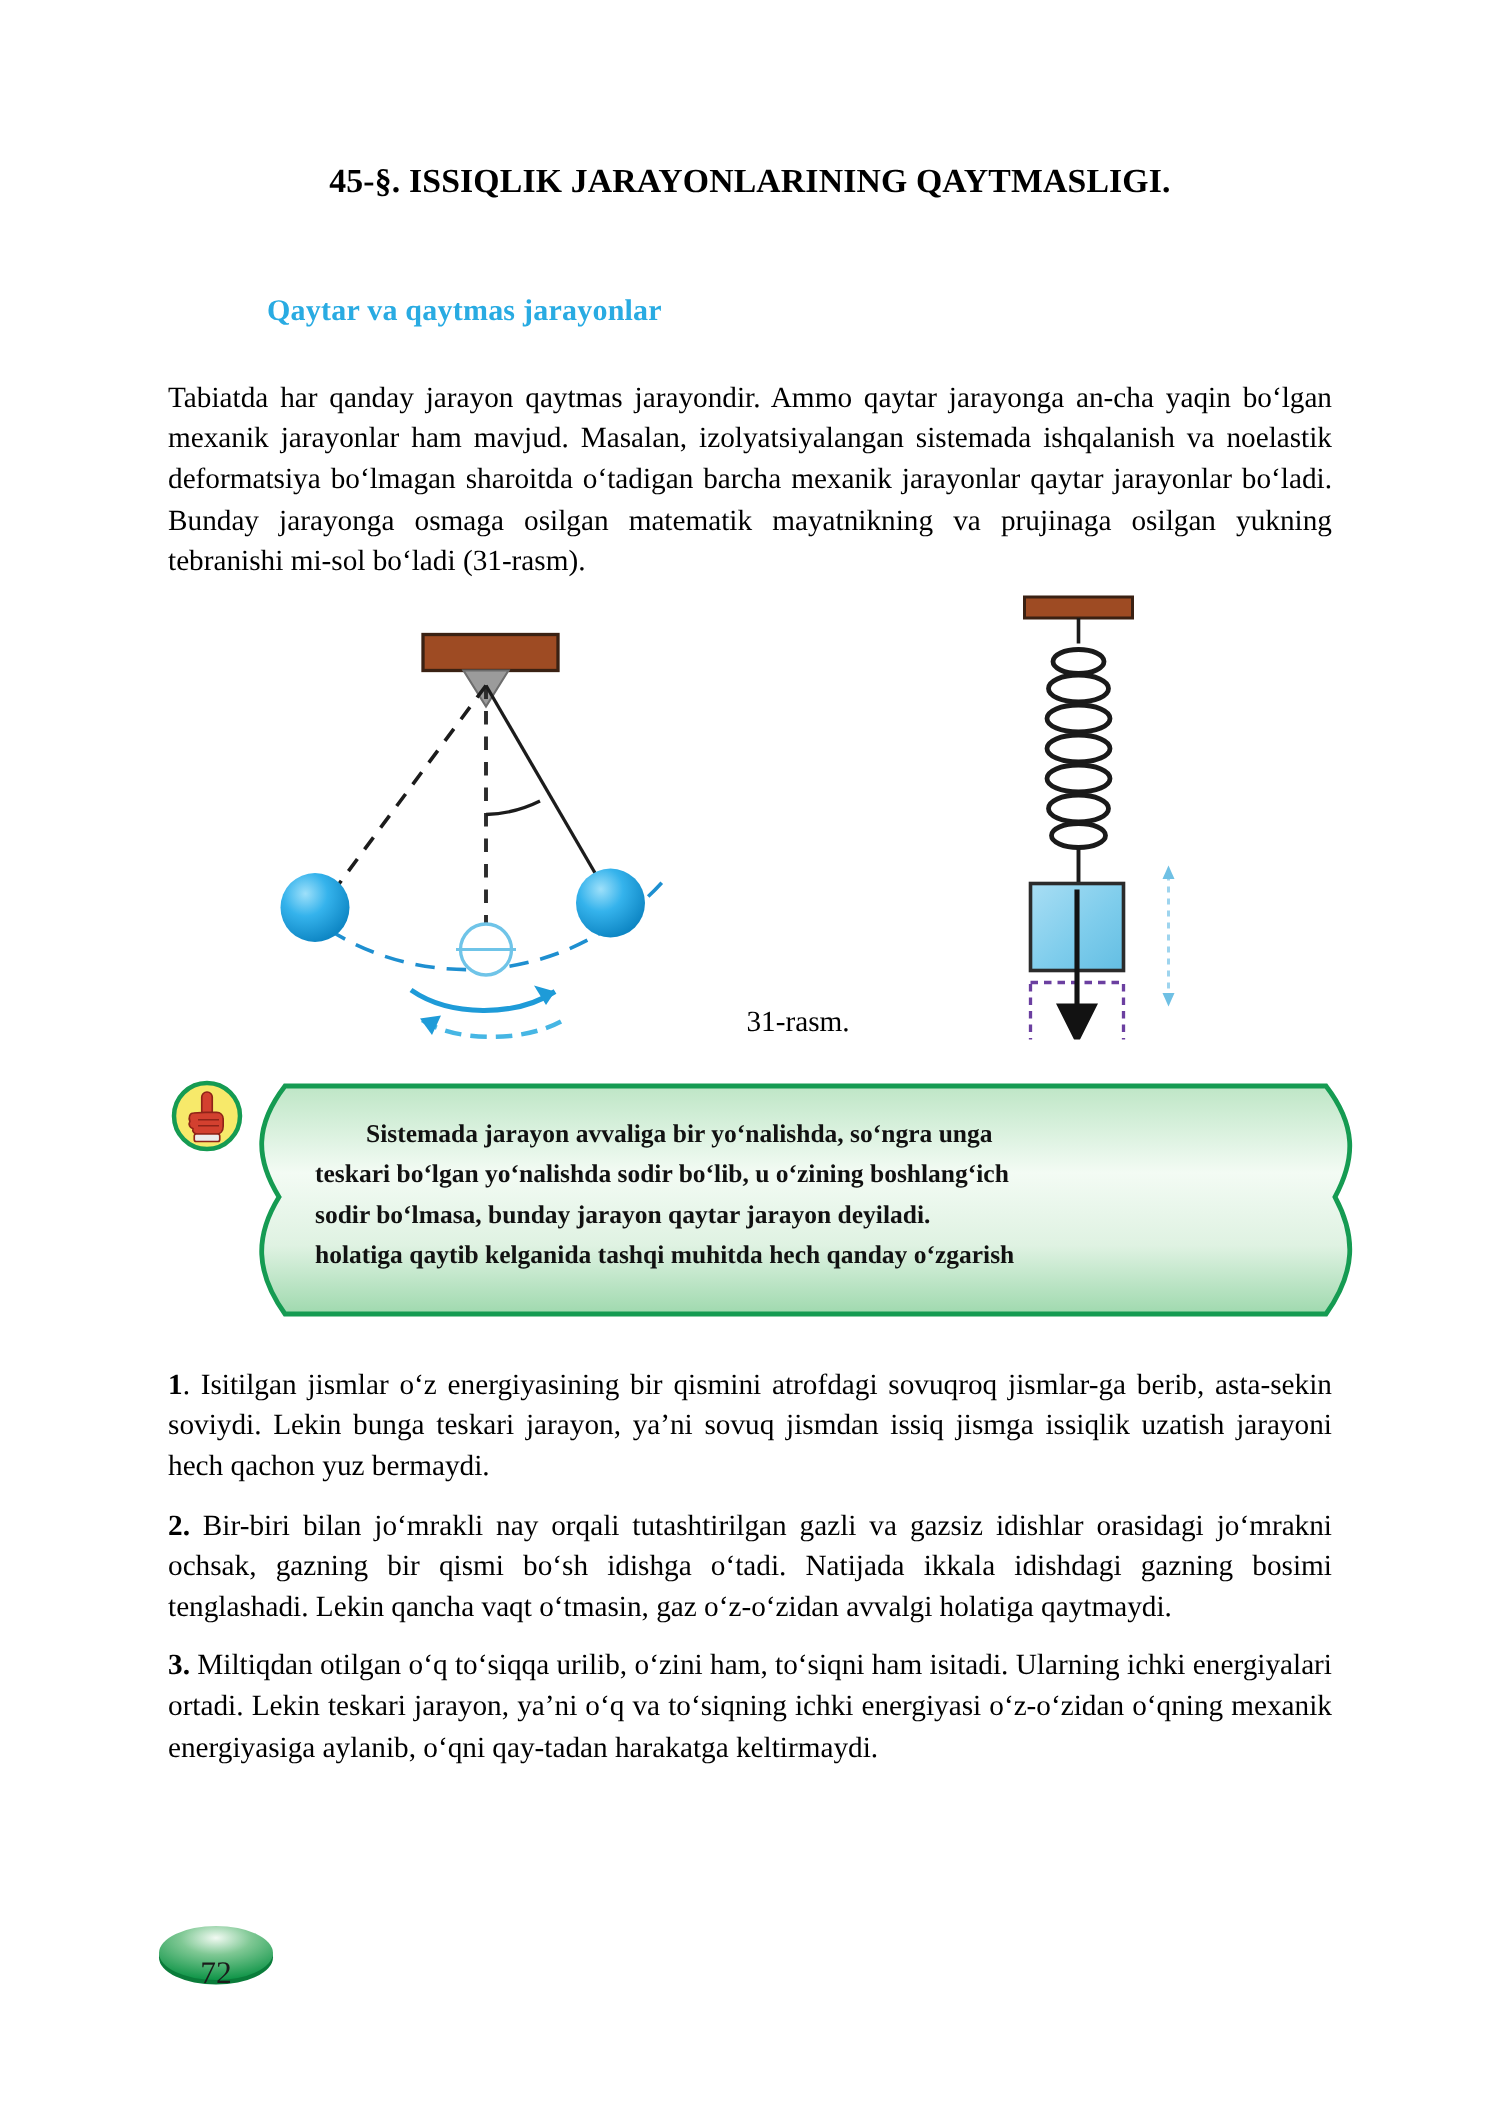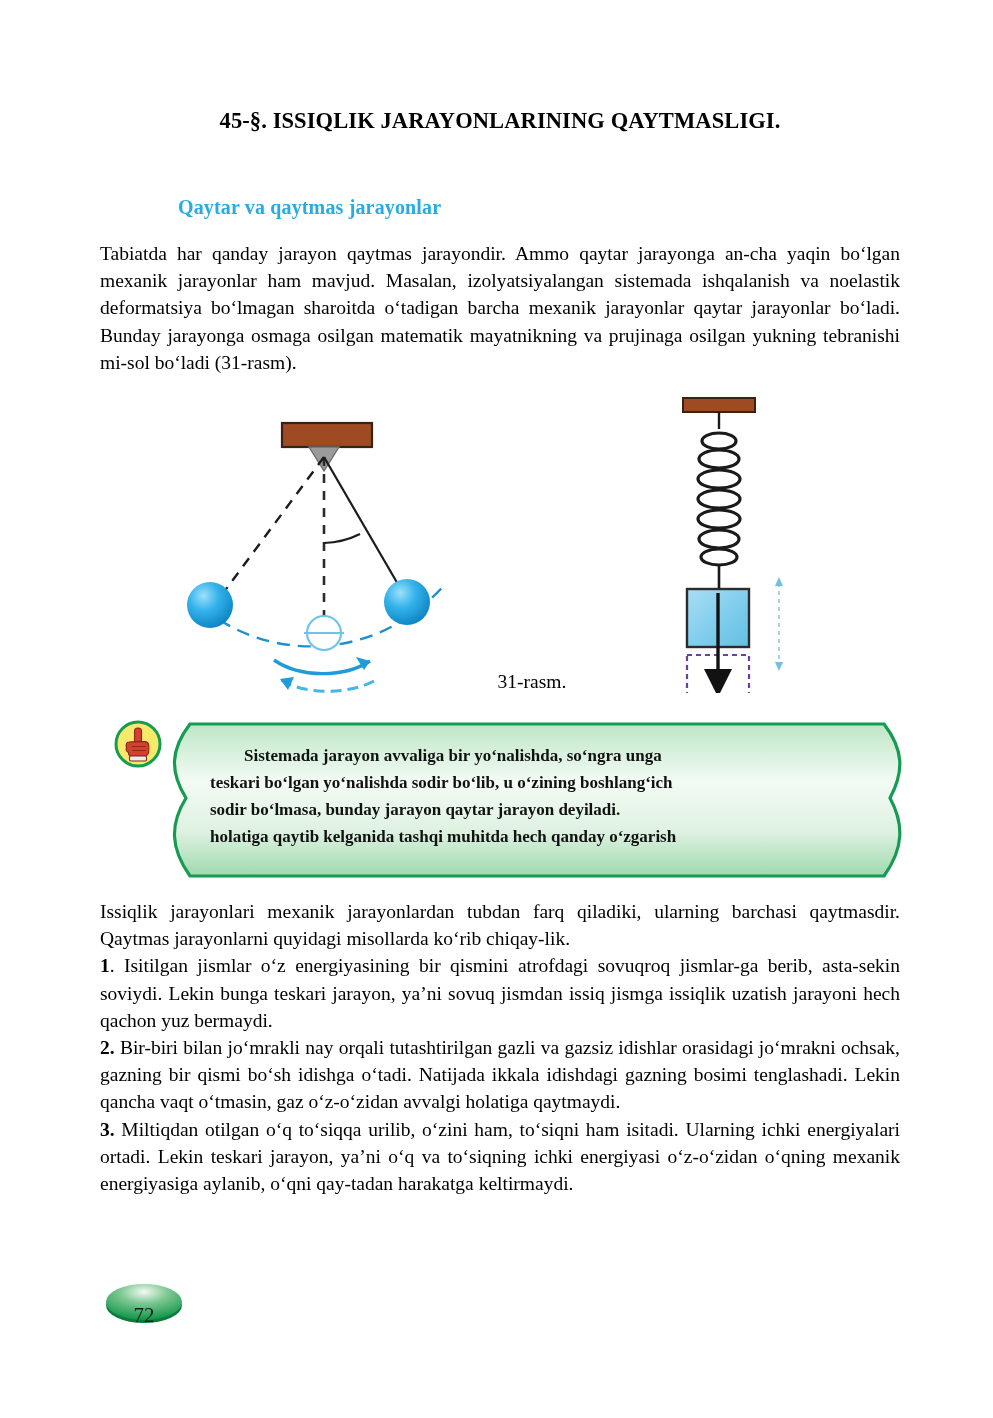--- a/index.html
+++ b/index.html
@@ -58,21 +58,21 @@
     position: absolute;
     left: 100px;
     width: 800px;
     font-size: 19.5px;
     line-height: 27.2px;
     text-align: justify;
     text-justify: inter-word;
     color: #000;
   }
   .body-text p {
-    margin: 0;
+    margin: 12px;
     text-indent: 0;
   }
   .p-indent { text-indent: 36px; }
 
   #para-intro { top: 240px; }
   #para-lower { top: 898px; }
 
   .num { font-weight: bold; }
 
   
@@ -285,21 +285,20 @@
 
     <g stroke="#8E2318" stroke-width="0.9">
       <line x1="19" y1="27.5" x2="33" y2="27.5"></line>
       <line x1="19" y1="31.5" x2="33" y2="31.5"></line>
     </g>
 
     <rect x="16.5" y="37" width="17" height="5" rx="1.4" fill="#ECECEC" stroke="#8E2318" stroke-width="1.1"></rect>
   </svg>
 
   <div class="body-text" id="para-lower">
-    <p class="p-indent">Issiqlik  jarayonlari  mexanik  jarayonlardan  tubdan   farq  qiladiki,   ularning barchasi  qaytmasdir. Qaytmas jarayonlarni quyidagi misollarda ko‘rib chiqay-lik.</p>
     <p class="p-indent"><span class="num">1</span><span>. Isitilgan jismlar o‘z energiyasining bir qismini atrofdagi sovuqroq jismlar-ga berib, asta-sekin soviydi. Lekin bunga teskari jarayon, ya’ni sovuq jismdan issiq jismga  issiqlik uzatish jarayoni  hech qachon yuz bermaydi.</span></p>
     <p class="p-indent"><span class="num">2.</span><span> Bir-biri bilan  jo‘mrakli nay orqali tutashtirilgan gazli  va gazsiz idishlar orasidagi  jo‘mrakni  ochsak, gazning bir qismi bo‘sh idishga o‘tadi. Natijada ikkala idishdagi gazning bosimi tenglashadi. Lekin qancha vaqt o‘tmasin, gaz o‘z-o‘zidan avvalgi holatiga qaytmaydi.</span></p>
     <p class="p-indent"><span class="num">3.</span><span> Miltiqdan otilgan o‘q to‘siqqa urilib, o‘zini ham, to‘siqni ham isitadi. Ularning ichki energiyalari ortadi. Lekin teskari jarayon, ya’ni o‘q va to‘siqning ichki energiyasi o‘z-o‘zidan o‘qning  mexanik energiyasiga aylanib, o‘qni qay-tadan harakatga keltirmaydi.</span></p>
   </div>
 
   <div class="pagenum">
     <svg width="82" height="44" viewBox="0 0 82 44">
       <defs>
         <radialGradient id="pgGrad" cx="50%" cy="22%" r="78%">
           <stop offset="0%" stop-color="#F2FAF3"></stop>

